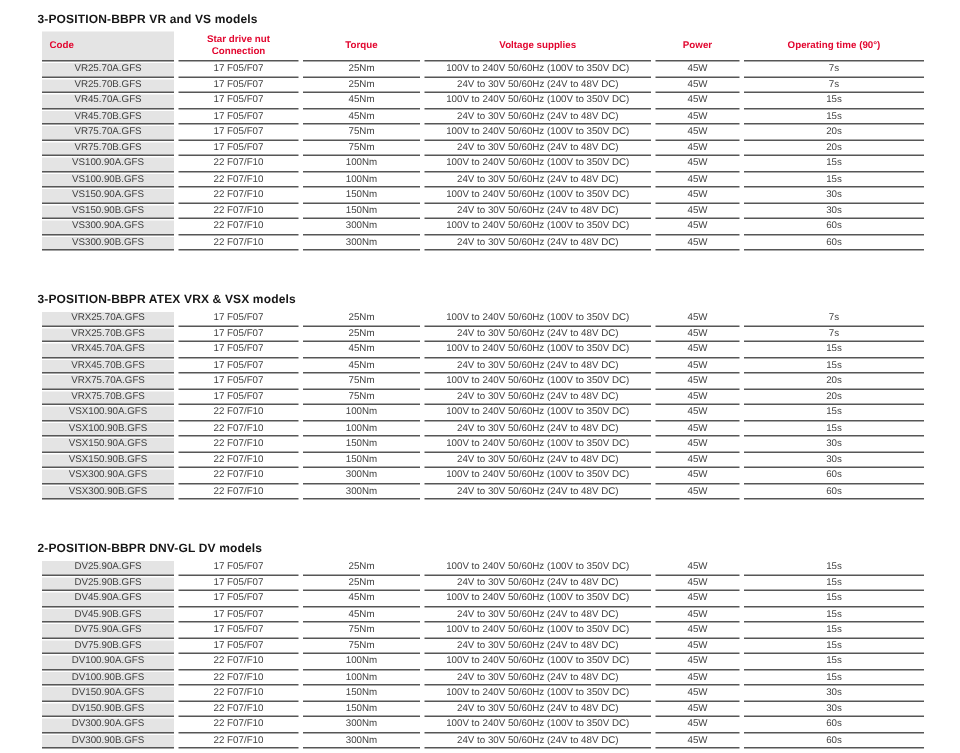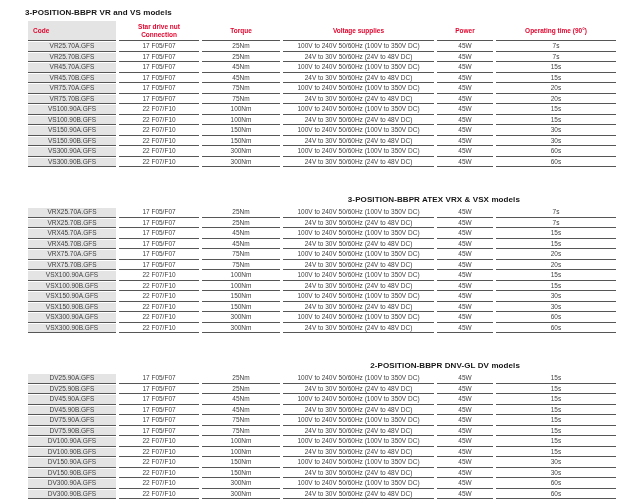--- a/index.html
+++ b/index.html
@@ -14,21 +14,21 @@
     width: 520px; height: 502px;
   }
   .section-title {
     font-size: 8px;
     font-weight: bold;
     color: #161616;
     line-height: 9px;
     margin-bottom: 3px;
     letter-spacing: 0.1px;
   }
-  .section + .section .section-title { margin-top: 27px; text-align: right; }
+  .section + .section .section-title { margin-top: 27px; }
   table.spec {
     border-collapse: separate;
     border-spacing: 3px 1px;
     table-layout: fixed;
     width: 594px;
   }
   table.spec th, table.spec td {
     font-size: 6.5px;
     line-height: 7.5px;
     text-align: center;

